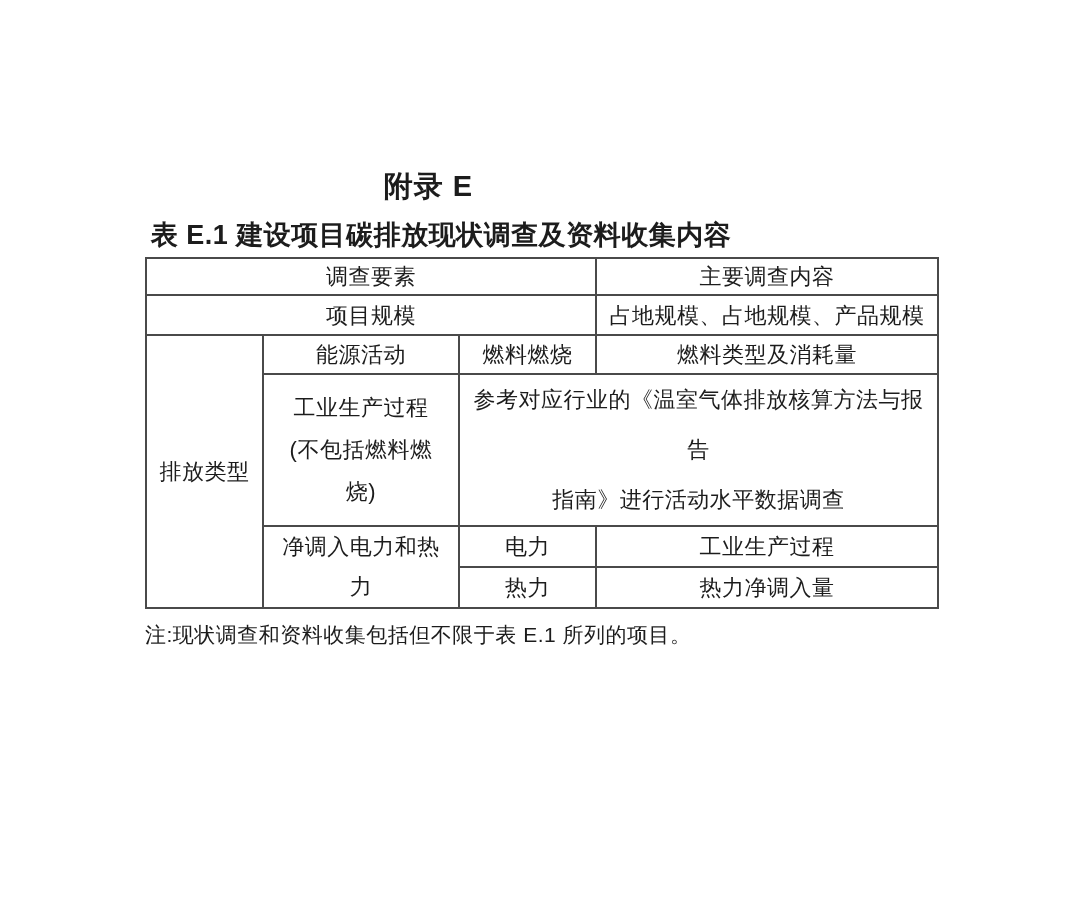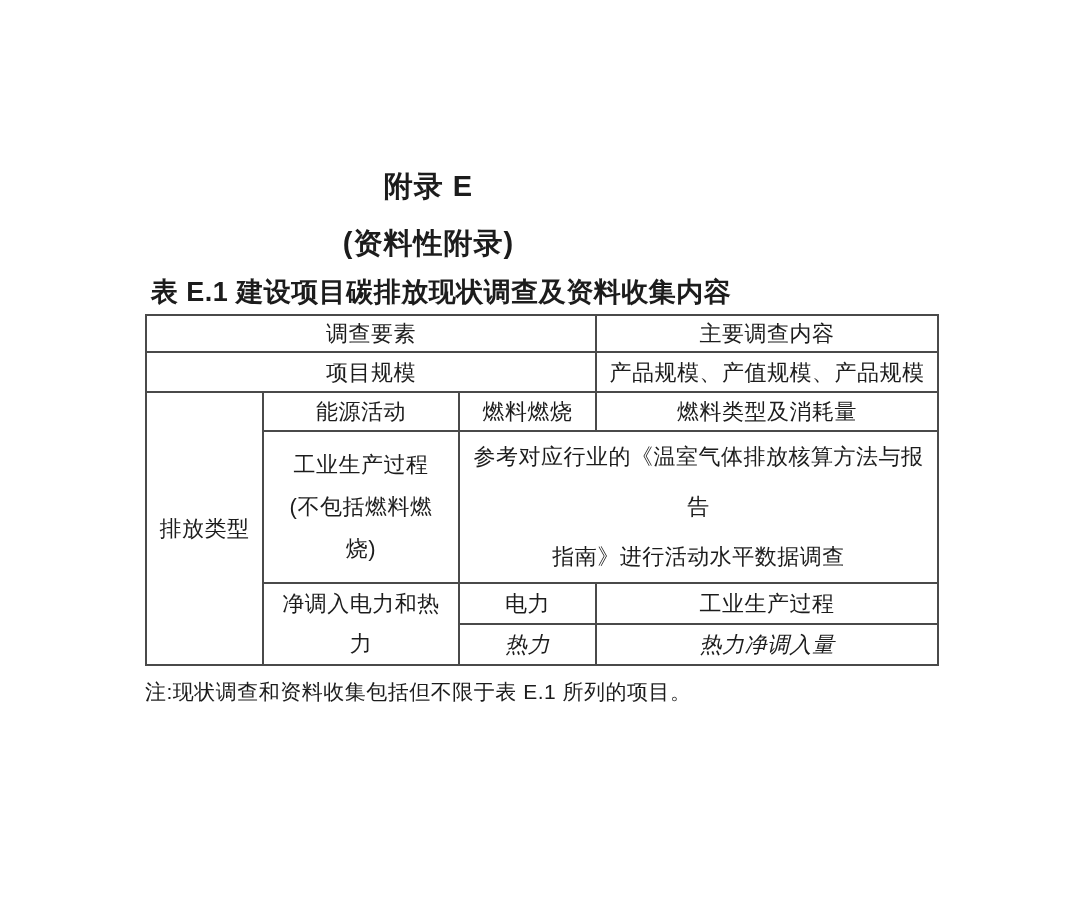--- a/index.html
+++ b/index.html
@@ -47,58 +47,57 @@
     font-size:22px;font-weight:500;
     line-height:1.6;
     padding:0 4px;
     letter-spacing:0.5px;
   }
   tr.r1{height:35px;}
   tr.r2{height:40px;}
   tr.r3{height:39px;}
   tr.r4{height:110px;}
   tr.r5{height:37px;padding-left:48px;}
-  tr.r6{height:35px;font-style:italic;}
+  tr.r6{height:35px;}
   td.lines div{line-height:42px;}
   td.lines-wide div{line-height:50px;}
   td.lines-mid div{line-height:40px;}
   .note{
     margin:12px 0 0 145px;
     font-size:21px;font-weight:500;
     letter-spacing:0.5px;
   }
 </style>
 </head>
 <body>
 
 <div class="page">
 
   <div class="headings">
     <div class="h-line">附录 E</div>
-    <div class="h-line">(资料性附录)</div>
   </div>
 
 
   <div class="tcaption">表 E.1 建设项目碳排放现状调查及资料收集内容</div>
 
   <table class="survey">
     <colgroup>
       <col style="width:117px">
       <col style="width:196px">
       <col style="width:137px">
       <col style="width:342px">
     </colgroup>
     <tbody>
       <tr class="r1">
         <td colspan="3">调查要素</td>
         <td>主要调查内容</td>
       </tr>
       <tr class="r2">
         <td colspan="3">项目规模</td>
-        <td>产品规模、产值规模、产品规模</td>
+        <td>占地规模、占地规模、产品规模</td>
       </tr>
       <tr class="r3">
         <td rowspan="4">排放类型</td>
         <td>能源活动</td>
         <td>燃料燃烧</td>
         <td>燃料类型及消耗量</td>
       </tr>
       <tr class="r4">
         <td class="lines">
           <div>工业生产过程</div>

